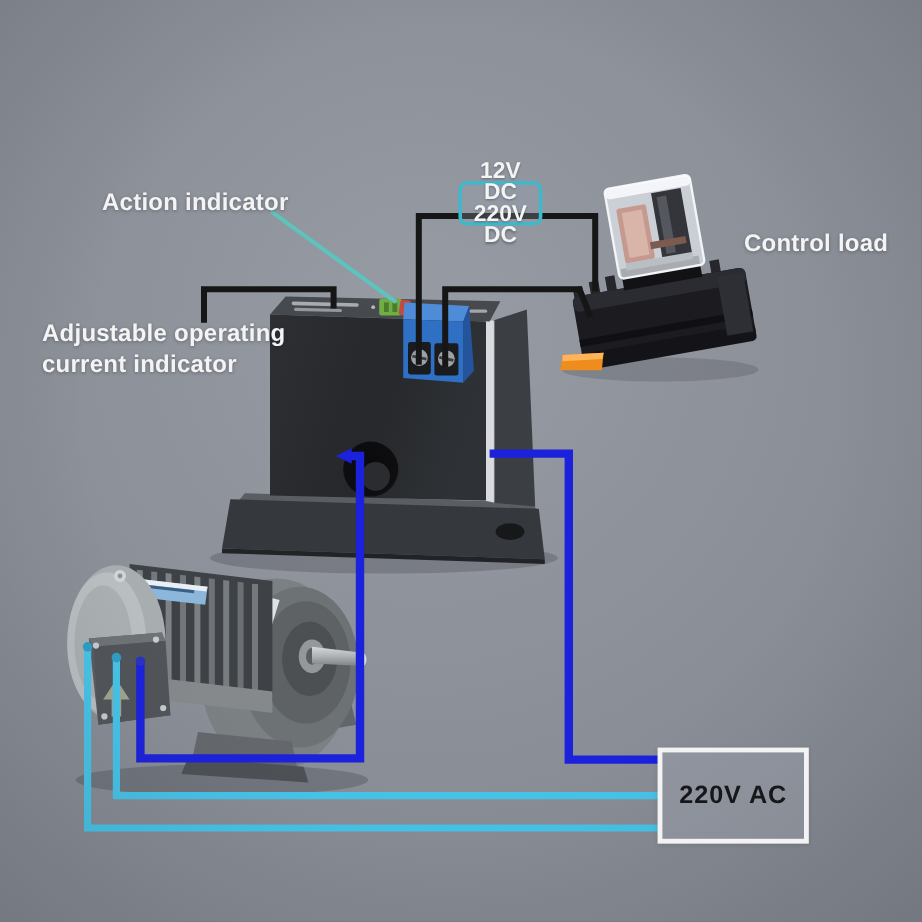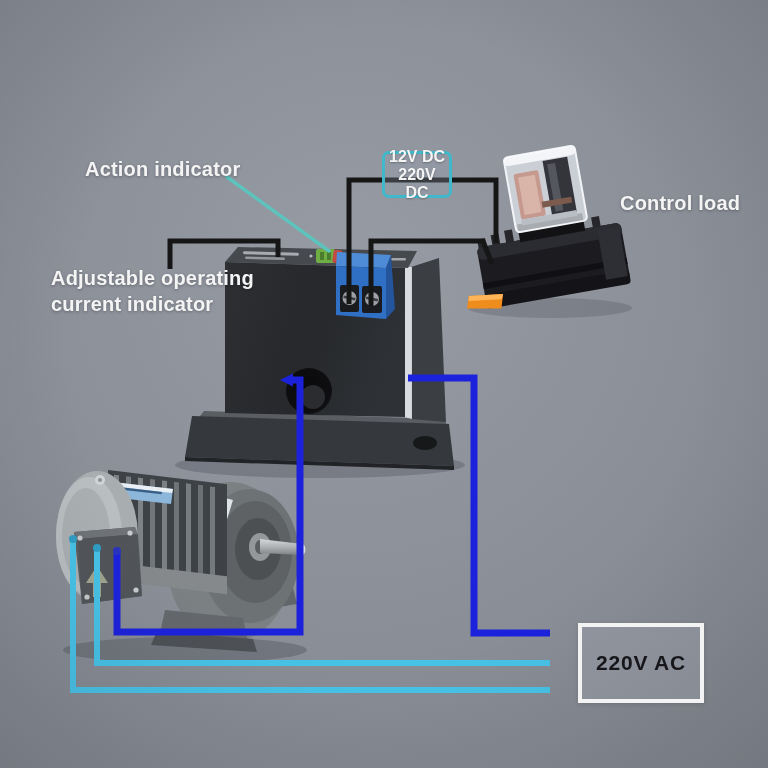--- a/index.html
+++ b/index.html
@@ -17,33 +17,33 @@
   .wire-blue{stroke:var(--wire_blue,#1c22dc);stroke-width:7;fill:none;stroke-linejoin:miter;}
   .wire-cyan{stroke:var(--wire_cyan,#47c3e8);stroke-width:6;fill:none;stroke-linejoin:miter;}
   .pointer-line{stroke:var(--pointer_teal,#5cc4bd);stroke-width:3.5;fill:none;stroke-linecap:round;}
   .arrow-blue{fill:var(--wire_blue,#1c22dc);}
   .photo-label{
     position:absolute;color:var(--label_text,#f4f4f4);font-size:20px;font-weight:600;
     letter-spacing:0.2px;text-shadow:0 1px 3px rgba(20,22,28,0.35);white-space:nowrap;z-index:5;
   }
   .label-action{left:85px;top:158px;}
   .label-control{left:620px;top:192px;}
-  .label-adjust{left:35px;top:265px;line-height:26px;margin-left:16px;}
+  .label-adjust{left:35px;top:265px;line-height:26px;}
   .callout{position:absolute;z-index:6;display:flex;flex-direction:column;justify-content:center;
     align-items:center;text-align:center;box-sizing:border-box;}
   .dc-box{
-    left:382px;top:151px;width:70px;height:47px;border:3px solid var(--dc_border,#3eb8ca);
+    left:382px;top:151px;width:70px;height:37px;border:3px solid var(--dc_border,#3eb8ca);
     border-radius:7px;background:rgba(150,162,174,0.30);
-    color:var(--label_text,#f4f4f4);font-size:16px;font-weight:700;line-height:18px;
+    color:var(--label_text,#f4f4f4);font-size:19px;font-weight:700;line-height:18px;
     text-shadow:0 1px 2px rgba(20,22,28,0.35);
   }
   .ac-box{
     left:548px;top:623px;width:126px;height:80px;border:4px solid var(--ac_border,#f3f3f3);
     background:rgba(163,169,179,0.32);box-shadow:0 1px 4px rgba(30,32,40,0.18);
-    color:var(--ac_text,#17171b);font-size:21px;font-weight:700;line-height:30px;letter-spacing:0.8px;margin-left:30px;
+    color:var(--ac_text,#17171b);font-size:21px;font-weight:700;line-height:30px;letter-spacing:0.8px;
   }
 </style>
 </head>
 <body>
 
 <div class="stage">
 
   <svg class="scene" viewBox="0 0 768 768">
     <defs>
       <linearGradient id="faceGrad" x1="0" y1="0" x2="1" y2="0.25">

